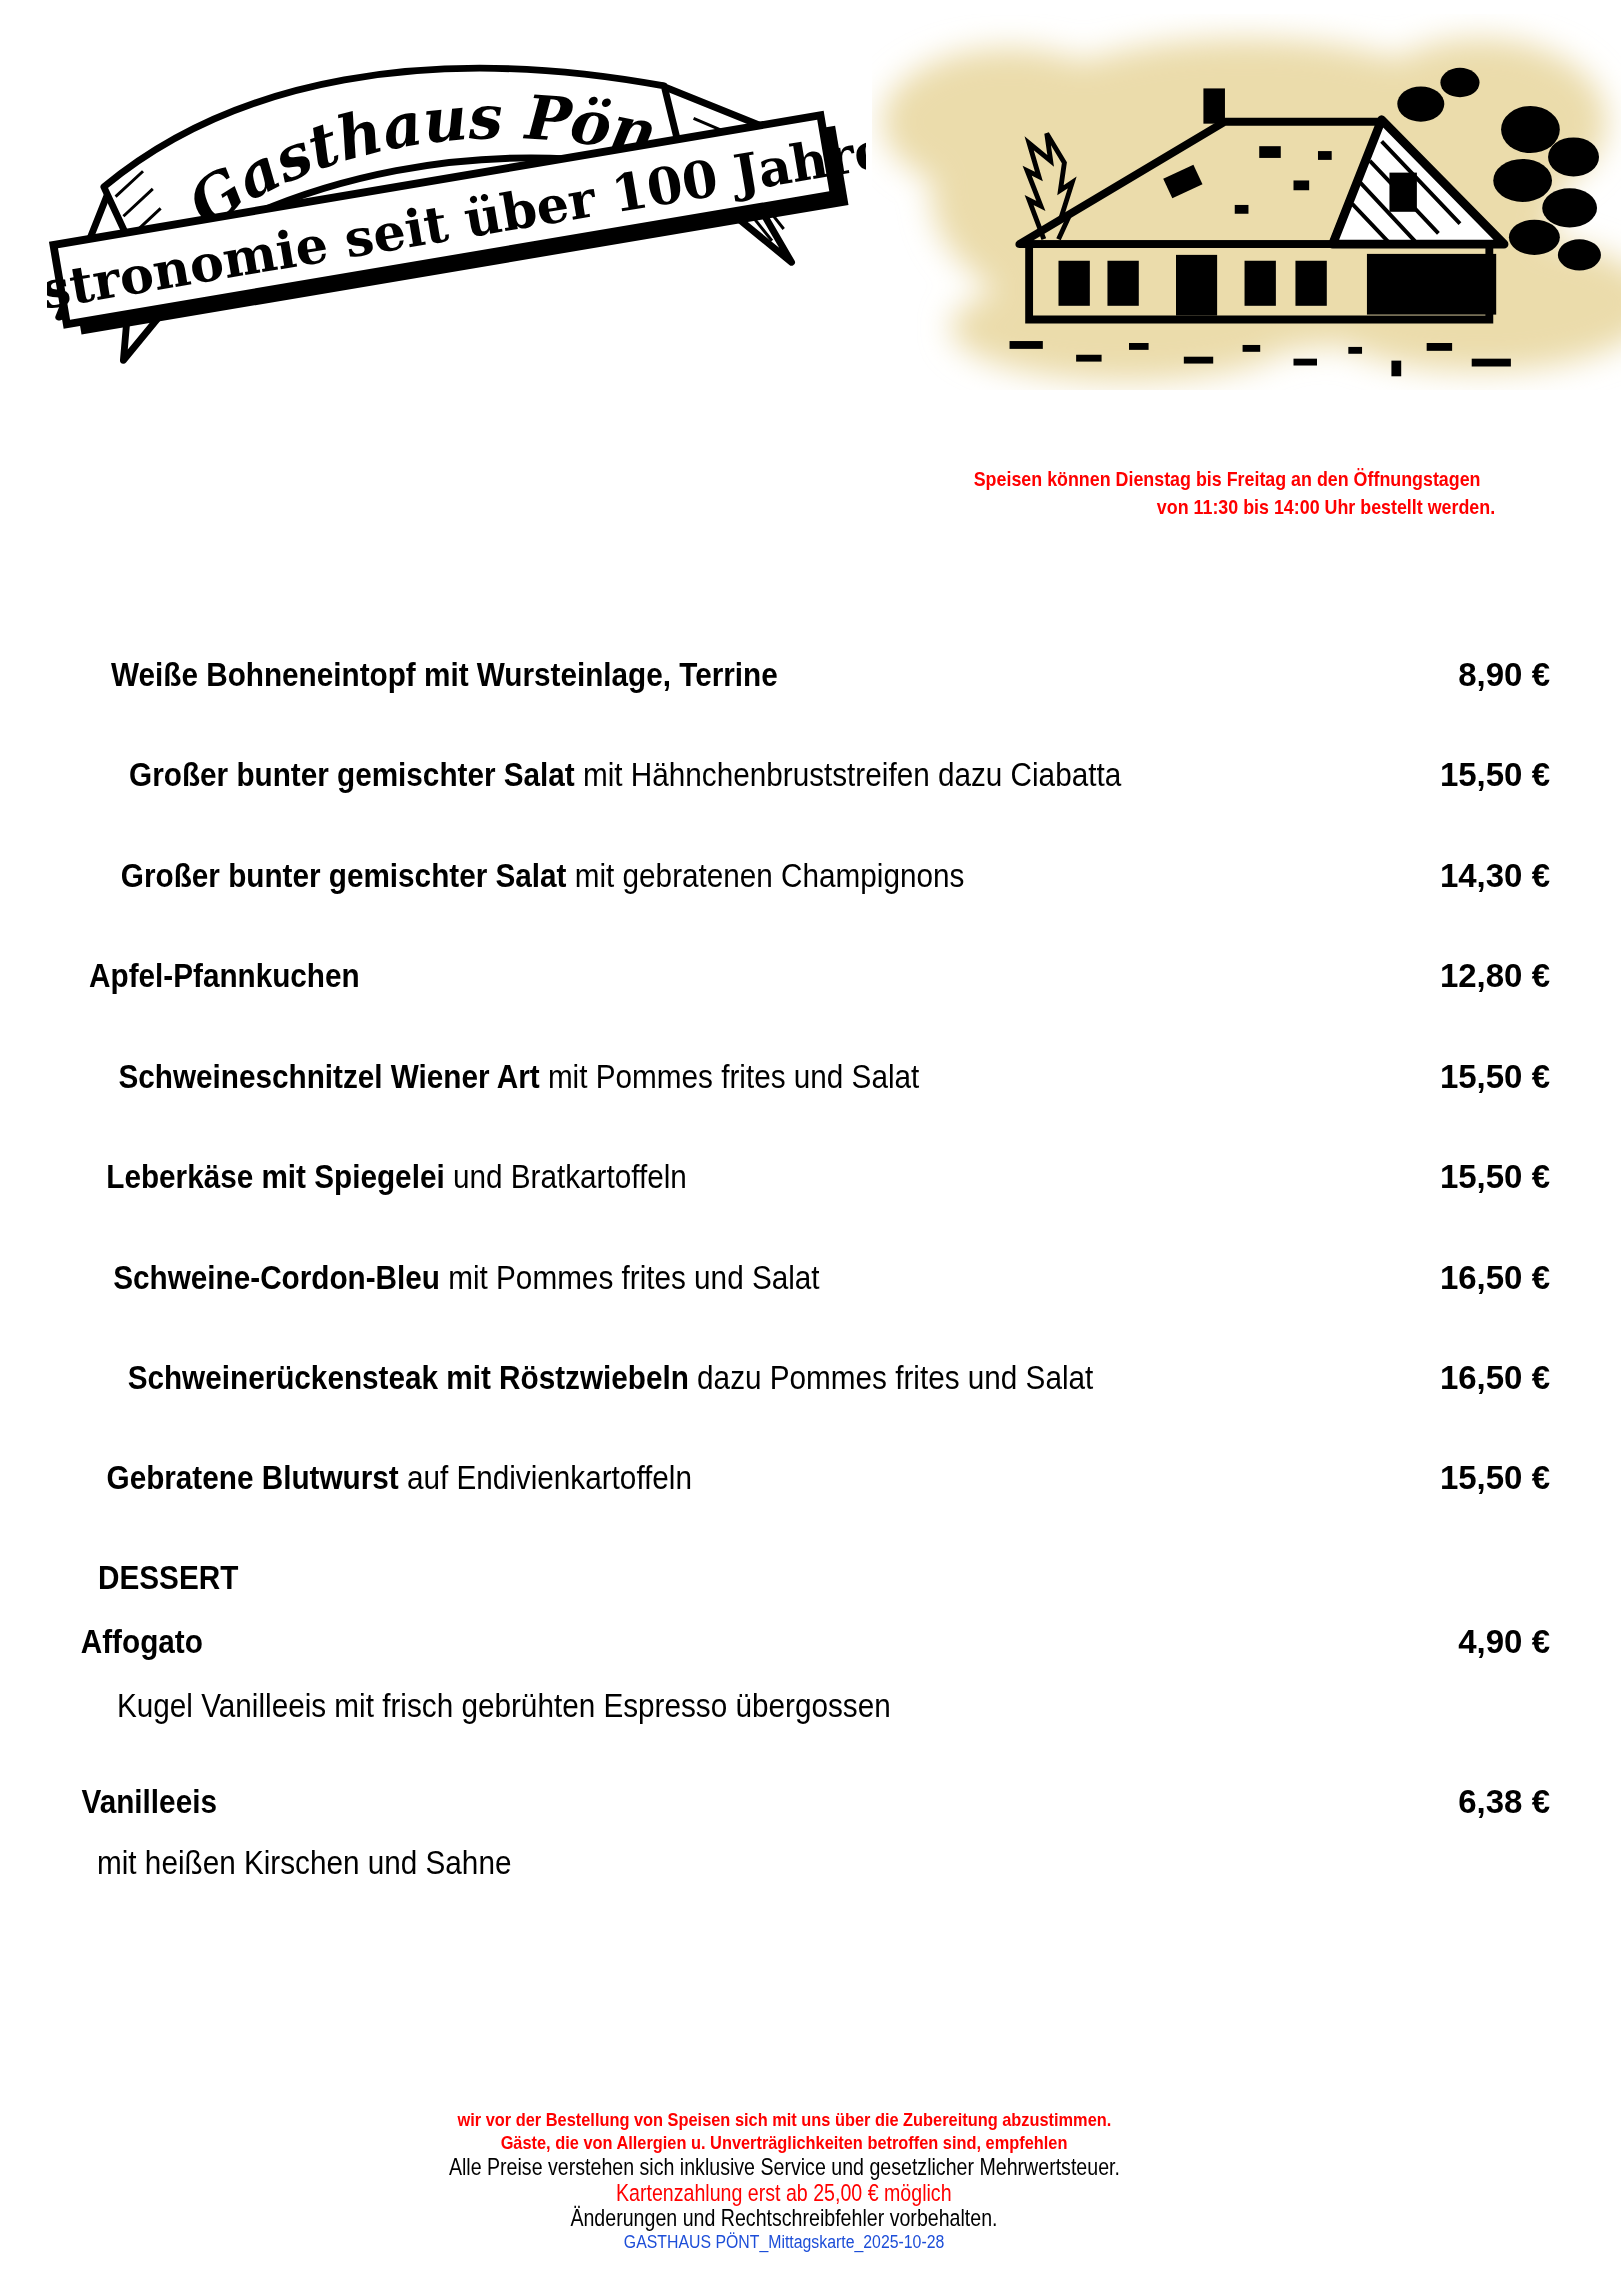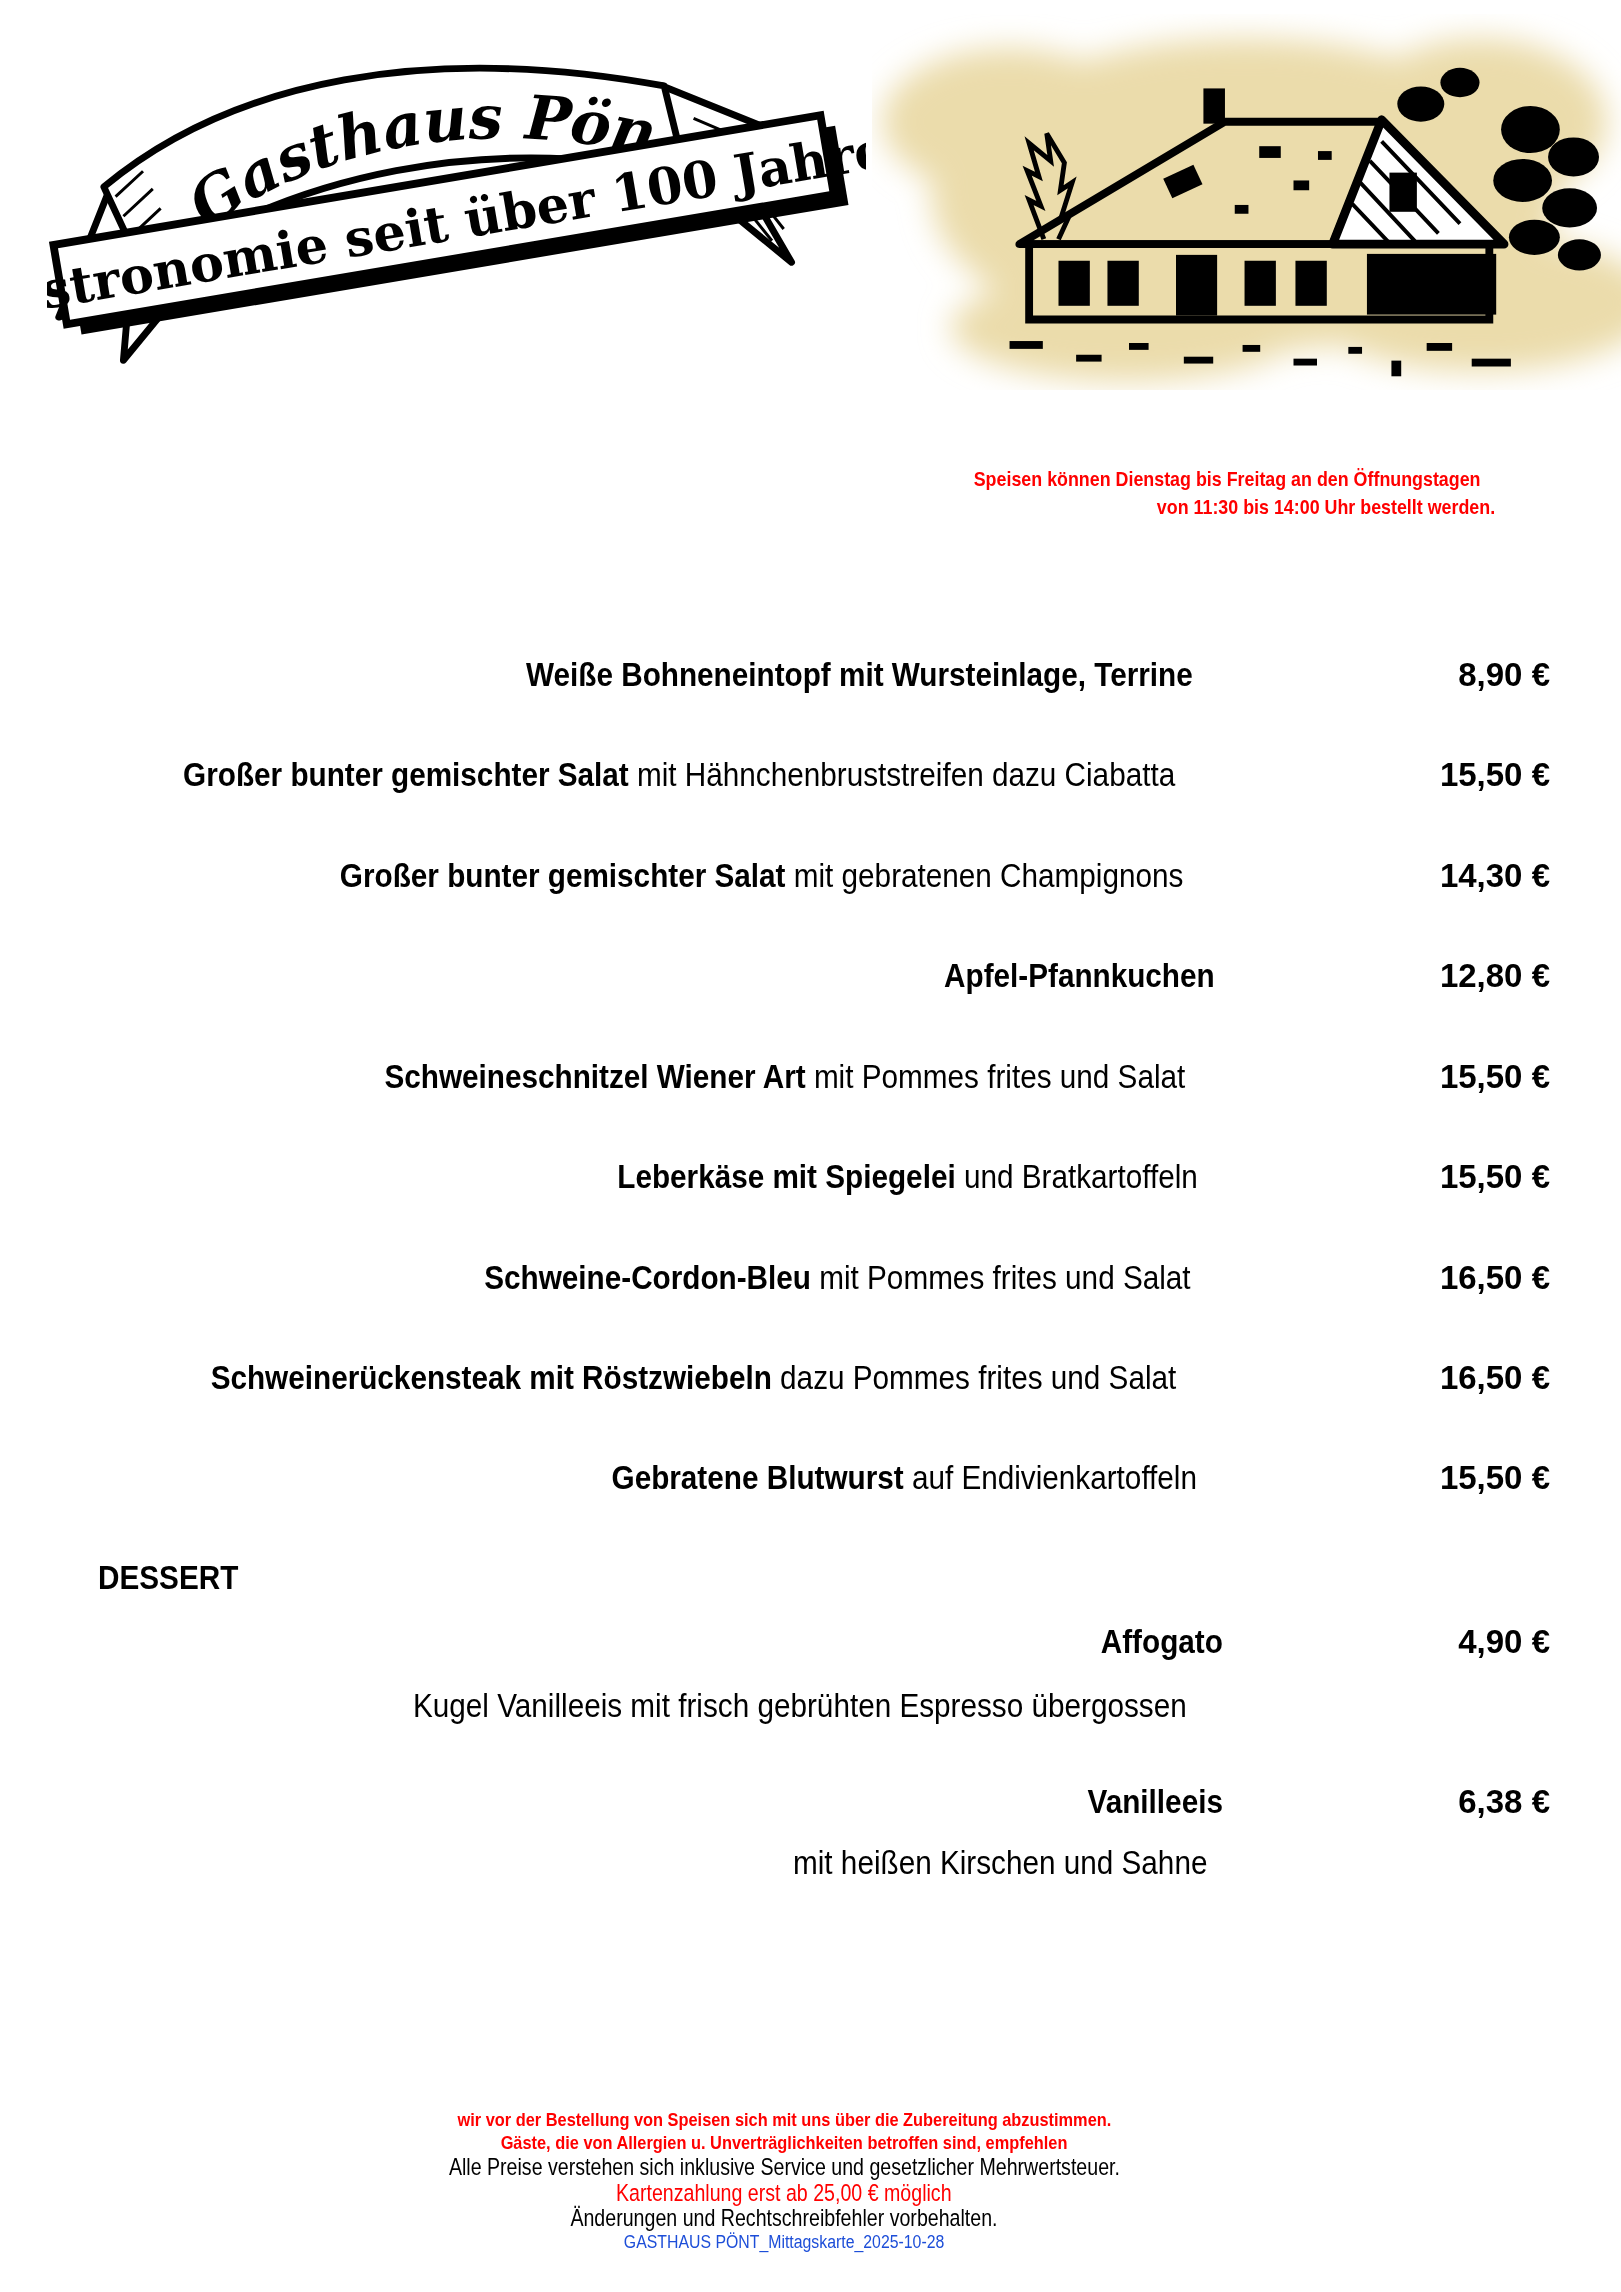--- a/index.html
+++ b/index.html
@@ -29,21 +29,21 @@
     text-align:center;font-size:82px;font-weight:bold;line-height:93px;
     letter-spacing:-1px;
   }
   .page-subtitle{
     position:absolute;top:465px;left:0;width:1511px;
     text-align:right;color:#ff0000;font-weight:bold;
     font-size:21px;line-height:28px;margin-left:14px;
   }
 
   .menu-row{position:absolute;left:0;width:1621px;height:41px;line-height:41px;font-size:33px;}
-  .item-text{position:absolute;left:68px;width:1162px;text-align:right;white-space:nowrap;}
+  .item-text{position:absolute;left:74px;width:1162px;text-align:left;white-space:nowrap;}
   .item-text b{font-weight:bold;}
   .item-price{position:absolute;right:71px;top:0;font-weight:bold;white-space:nowrap;}
   .desc-text .item-text{font-weight:normal;}
 
   .dessert-header{
     position:absolute;top:1557px;left:98px;height:41px;line-height:41px;
     font-size:33px;font-weight:bold;
   }
 
   .page-footer{

